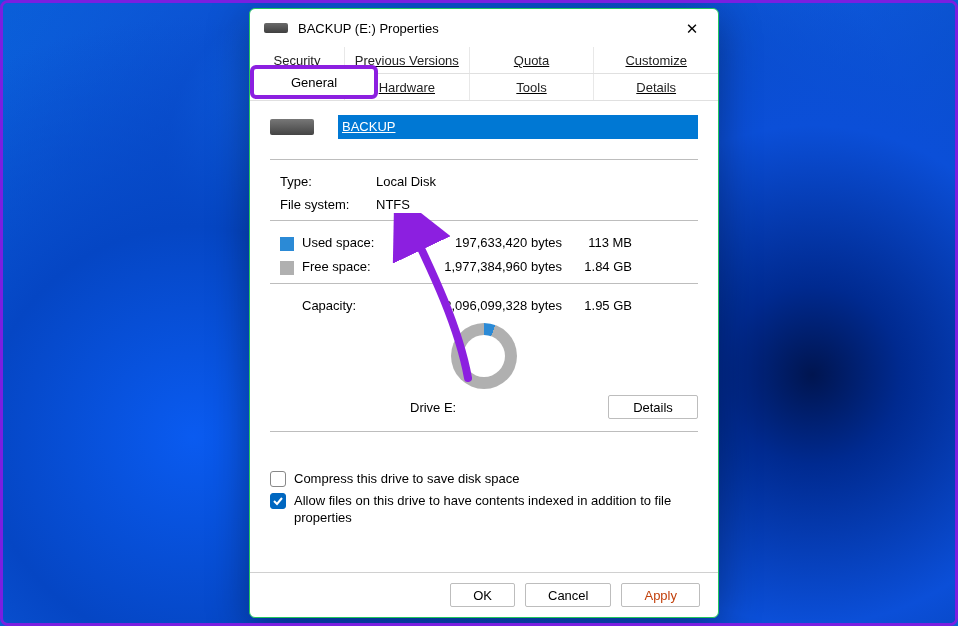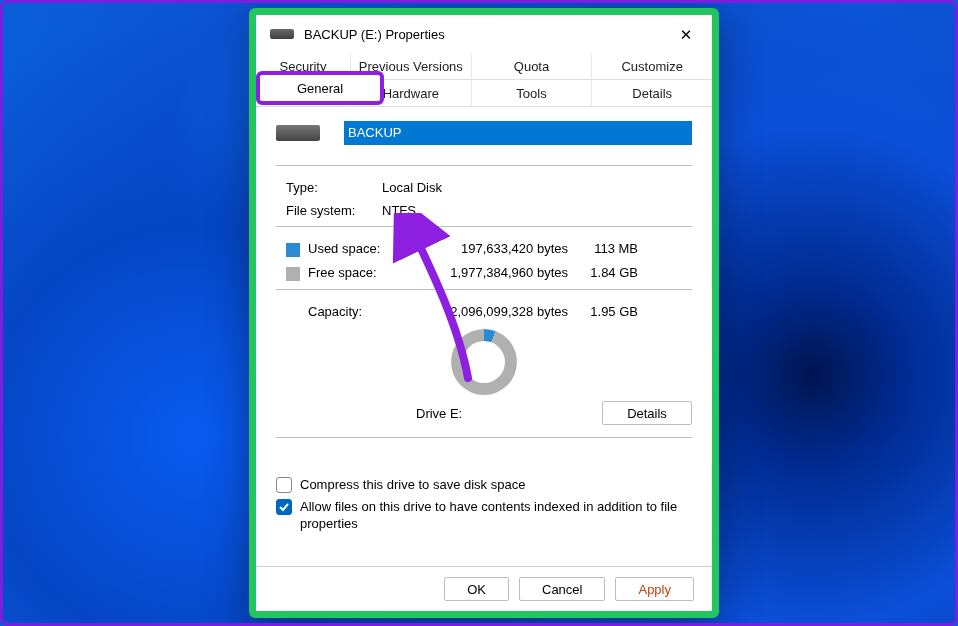--- a/index.html
+++ b/index.html
@@ -26,21 +26,21 @@
      linear-gradient(135deg, #0a5ed8 0%, #1163e8 40%, #0037a0 100%);
   }
 
   .window {
     position: absolute;
     left: 246px;
     top: 5px;
     width: 470px;
     height: 610px;
     background: #fff;
-    border: 7px solid #22c55e;
+    border: 1px solid #22c55e;
     border-radius: 6px;
     box-shadow: 0 10px 40px rgba(0,0,0,.35);
     display: flex;
     flex-direction: column;
   }
   .titlebar {
     height: 38px;
     display: flex;
     align-items: center;
     padding: 0 10px 0 14px;
@@ -54,21 +54,21 @@
   .title-text { flex: 0 0 auto; color: #000; font-size: 13px; }
   .title-spacer{ flex: 1; }
   .close-btn {
     width: 32px; height: 28px;
     display: flex; align-items: center; justify-content: center;
     border-radius: 4px;
     cursor: pointer;
   }
   .close-x { font-size: 15px; line-height: 1; }
 
-  .tabs-area { position: relative; width: 100%; }
+  .tabs-area { position: relative; width: 100%; text-decoration: underline; }
   .tab-row {
     display: flex;
     height: 27px;
     border-bottom: 1px solid #e0e0e0;
   }
   .tab {
     flex: 1;
     text-align: center;
     line-height: 27px;
     font-size: 13px;
@@ -107,20 +107,21 @@
   .name-input {
     flex: 1;
     height: 24px;
     border: none;
     border-bottom: 2px solid #0078d4;
     background: #0078d4;
     color: #fff;
     padding: 0 4px;
     font-size: 13px;
     outline: none;
+    text-decoration: underline;
   }
 
   .sep { border: none; border-top: 1px solid #bdbdbd; margin: 4px 0 10px; }
 
   .info-row { display: flex; margin: 4px 10px; }
   .info-label { width: 96px; color:#000; }
   .info-value { color:#000; }
   .num-big { width: 180px; text-align: right; }
   .num-sm  { width: 70px; text-align: right; }
   .swatch { width: 14px; height: 14px; margin-right: 8px; margin-top: 2px; }

